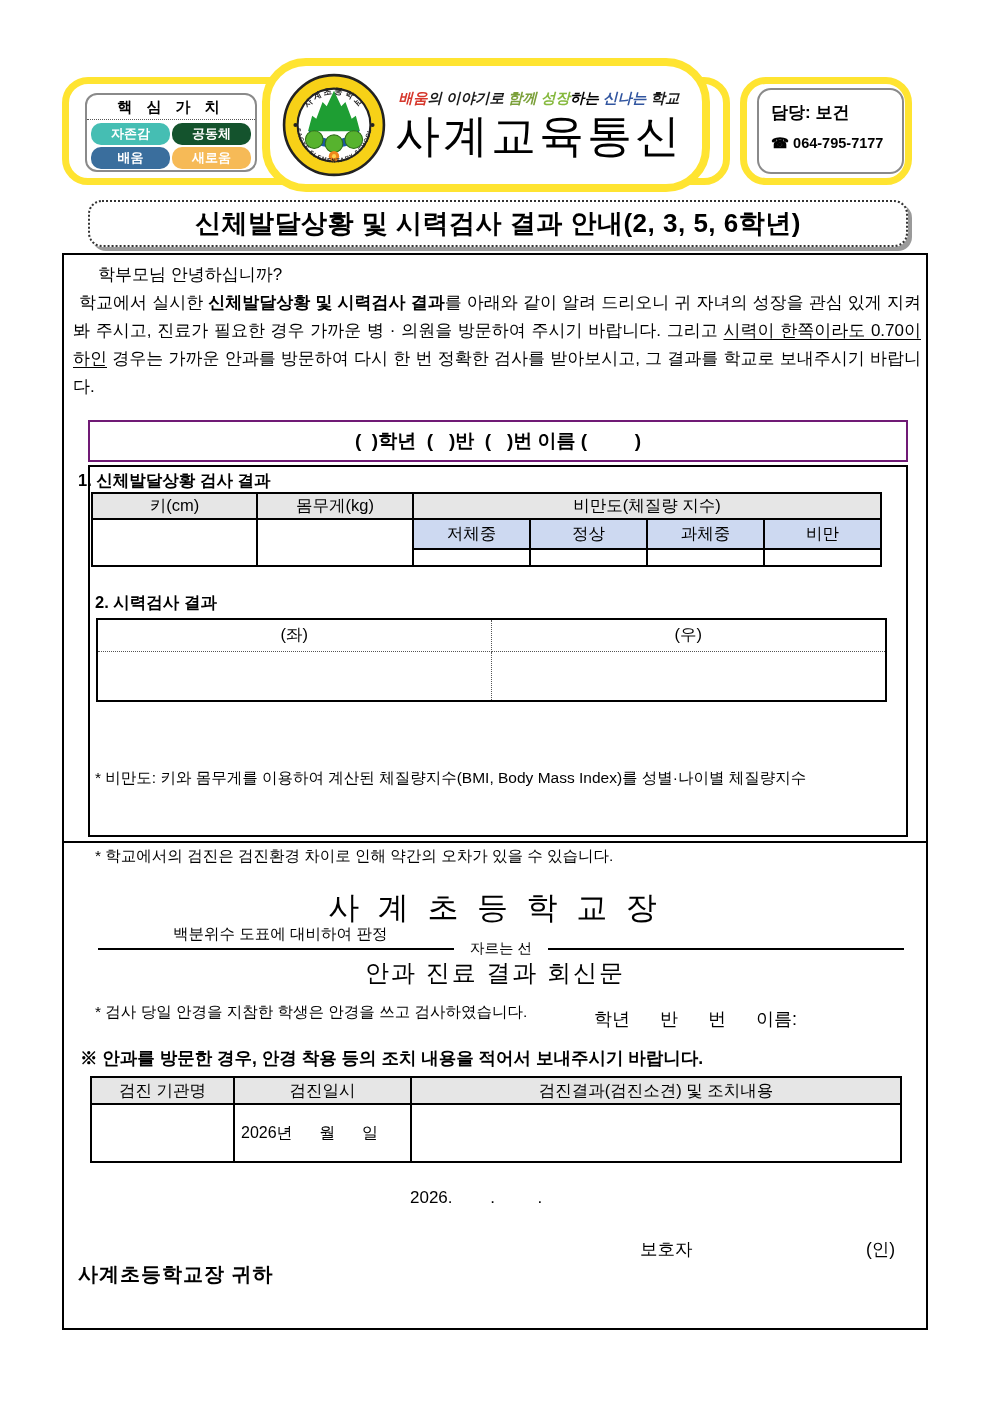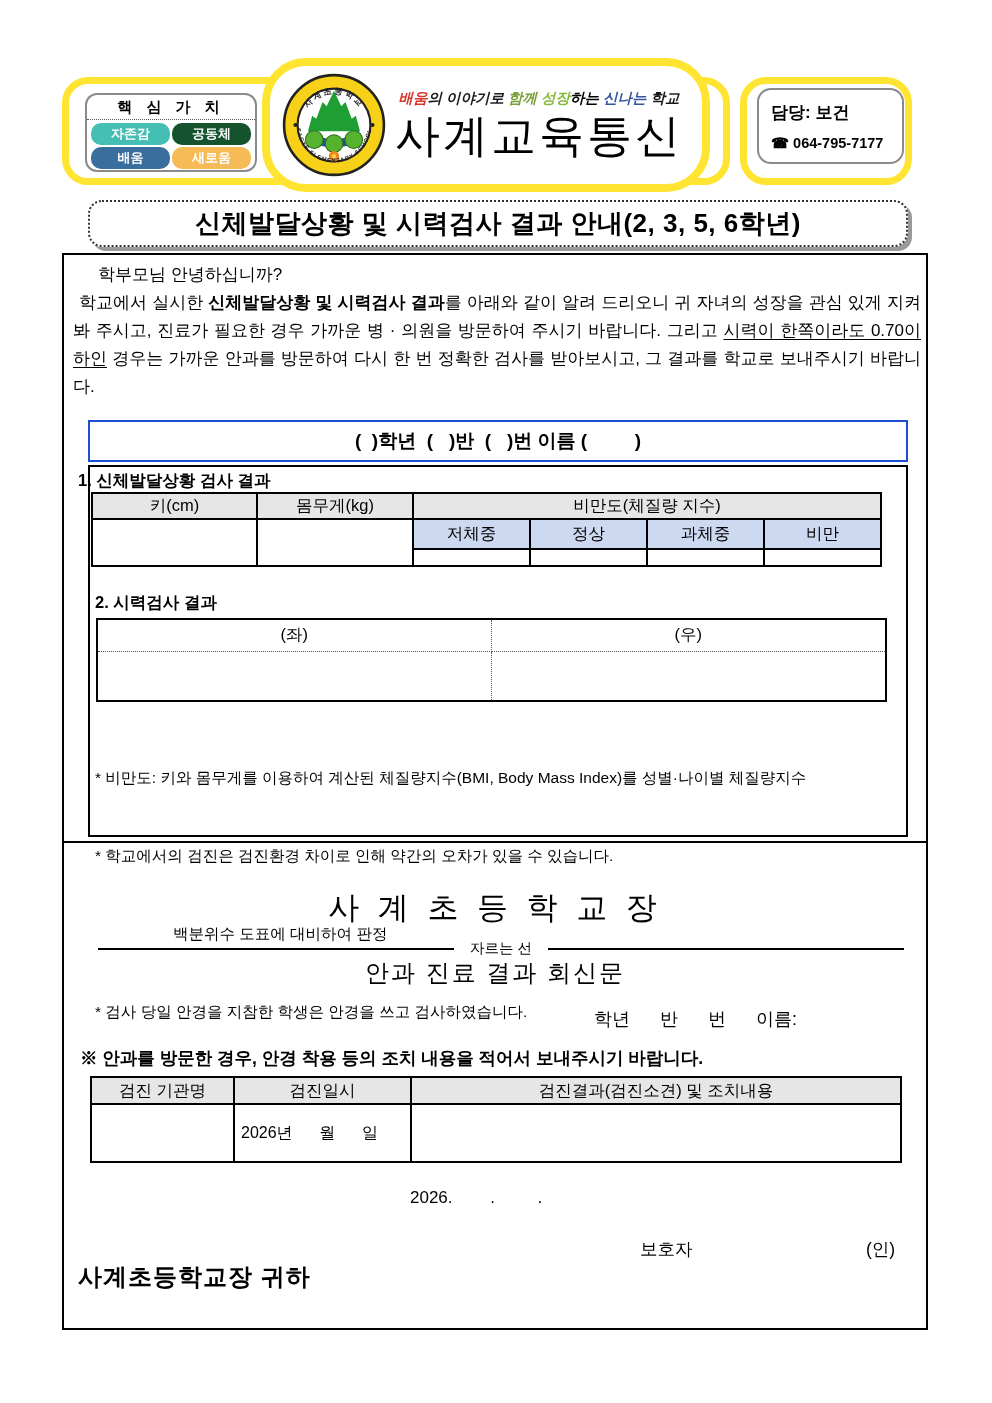--- a/index.html
+++ b/index.html
@@ -12,36 +12,36 @@
   .band-right { left:740px; width:172px; }
   .center-box { position:absolute; left:262px; top:58px; width:448px; height:134px; background:#fff; border:8px solid #FFE431; border-radius:44px; z-index:2; display:flex; align-items:center; }
   .cv-box { position:absolute; left:85px; top:93px; width:172px; height:79px; border:2px solid #8a8a8a; border-radius:12px; background:#fff; z-index:1; overflow:hidden; }
   .cv-title { text-align:center; font-weight:bold; font-size:15px; letter-spacing:5px; padding:3px 0 2px; border-bottom:1px dotted #555; }
   .cv-grid { display:grid; grid-template-columns:1fr 1fr; gap:2px; padding:3px 4px; }
   .cv-tag { height:22px; color:#fff; font-weight:bold; font-size:13px; display:flex; align-items:center; justify-content:center; border-radius:10px; }
   .logo-wrap { margin-left:12px; width:104px; height:104px; flex:none; }
   .center-right { flex:1; text-align:center; padding-right:10px; }
   .slogan { font-size:14.5px; font-weight:bold; white-space:nowrap; font-style:italic; }
   .nl-title { font-size:45px; font-weight:400; letter-spacing:3px; line-height:1.12; margin-top:3px; }
-  .contact-box { position:absolute; left:757px; top:88px; width:147px; height:76px; border:2px solid #8a8a8a; border-radius:14px; background:#fff; padding:11px 0 0 12px; z-index:3; }
+  .contact-box { position:absolute; left:757px; top:88px; width:147px; height:86px; border:2px solid #8a8a8a; border-radius:14px; background:#fff; padding:11px 0 0 12px; z-index:3; }
   .contact-role { font-size:17px; font-weight:bold; }
   .contact-phone { font-size:14.5px; font-weight:bold; margin-top:11px; white-space:nowrap; }
 
   
   .notice-bar { position:absolute; left:88px; top:200px; width:820px; height:47px; border:2px dotted #333; border-radius:14px; box-shadow:4px 4px 0 #9a9a9a; display:flex; align-items:center; justify-content:center; font-size:26px; font-weight:bold; letter-spacing:0.5px; background:#fff; }
 
   
   .main-box { position:absolute; left:62px; top:253px; width:866px; height:1077px; border:2px solid #000; }
 
   .greeting { position:absolute; left:98px; top:263px; font-size:17px; }
   .intro { position:absolute; left:73px; top:289px; width:848px; font-size:17px; line-height:28px; text-align:justify; text-indent:6px; }
   .intro b { font-weight:bold; }
   .intro u { text-decoration:underline; text-underline-offset:3px; }
 
-  .name-box { position:absolute; left:88px; top:420px; width:820px; height:42px; border:2px solid #1d4ed8; display:flex; align-items:center; justify-content:center; font-size:19px; font-weight:bold; white-space:pre; }
+  .name-box { position:absolute; left:88px; top:420px; width:820px; height:42px; border:2px solid #701a75; display:flex; align-items:center; justify-content:center; font-size:19px; font-weight:bold; white-space:pre; }
 
   .section-box { position:absolute; left:88px; top:465px; width:820px; height:372px; border:2px solid #000; }
   .section-rule { position:absolute; left:64px; top:841px; width:862px; height:2px; background:#000; }
 
   .sec-title { position:absolute; font-size:16.5px; font-weight:bold; }
   .s1-title { left:78px; top:470px; }
   .s2-title { left:95px; top:592px; }
 
   table { border-collapse:collapse; table-layout:fixed; }
   .t1 { position:absolute; left:91px; top:492px; width:789px; }
@@ -71,21 +71,21 @@
   .reply-note { position:absolute; left:80px; top:1046px; font-size:17.5px; font-weight:bold; }
   .rt { position:absolute; left:90px; top:1076px; width:810px; }
   .rt td { border:2px solid #000; font-size:16.5px; text-align:center; padding:0; }
   .rt .hrow td { height:27px; background:#E6E6E6; }
   .rt .brow td { height:58px; }
   .rt .brow .datecell { text-align:left; padding-left:6px; font-size:16px; white-space:pre; }
 
   .reply-date { position:absolute; left:410px; top:1188px; font-size:17px; white-space:pre; }
   .guardian { position:absolute; left:640px; top:1237px; font-size:17.5px; }
   .seal { position:absolute; left:866px; top:1237px; font-size:17.5px; }
-  .addressee { position:absolute; left:78px; top:1261px; font-size:24px; font-weight:bold; letter-spacing:1px; }
+  .addressee { position:absolute; left:78px; top:1261px; font-size:20px; font-weight:bold; letter-spacing:1px; }
 </style>
 </head>
 <body>
 
 <div class="page">
 
   <div class="band band-left"></div>
   <div class="band band-right"></div>
 
   <div class="cv-box">

